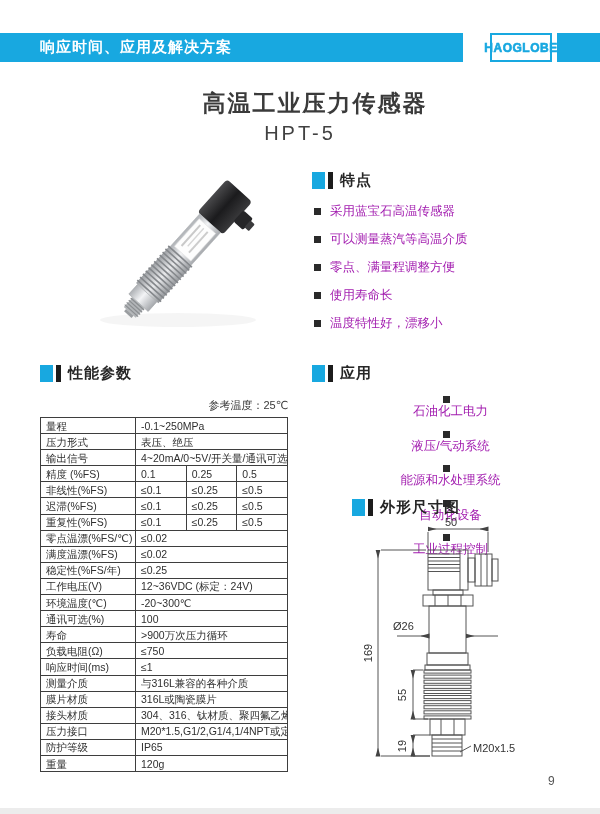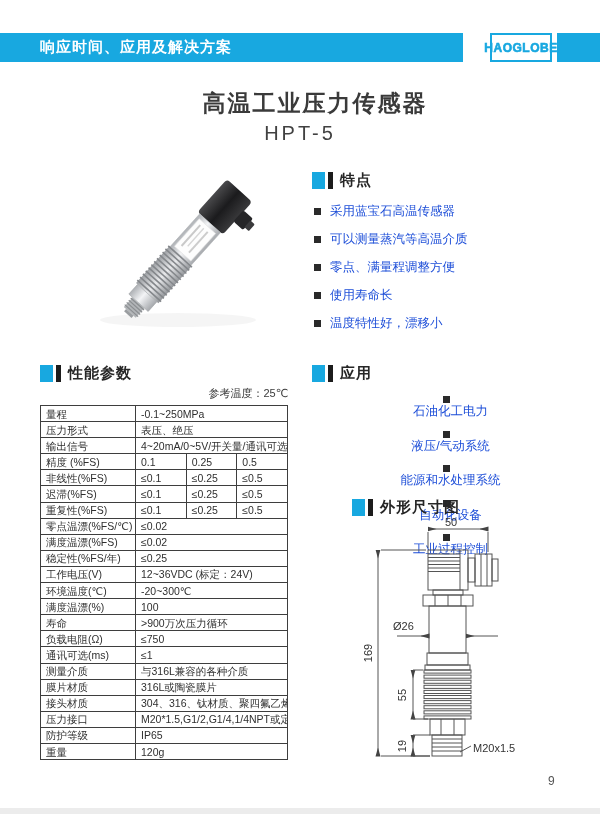--- a/index.html
+++ b/index.html
@@ -26,29 +26,29 @@
   
   .sec-head{display:flex;align-items:center;height:18px;}
   .mk-cyan{width:13px;height:17px;background:#18a8e0;}
   .mk-dark{width:5px;height:17px;background:#1c1c1c;margin-left:3px;}
   .sec-head b{font-size:15px;color:#262626;margin-left:7px;font-weight:bold;letter-spacing:1px;}
 
   
   ul.blist{list-style:none;margin:14px 0 0 2px;padding:0;}
   ul.blist li{display:flex;align-items:center;margin-bottom:11px;}
   .bsq{width:7px;height:7px;background:#2a2a2a;margin-right:9px;flex:0 0 auto;}
-  ul.blist li span.txt{font-size:12.5px;color:#1d4ed8;}
+  ul.blist li span.txt{font-size:12.5px;color:#a21caf;}
 
   .features{position:absolute;left:312px;top:171px;width:275px;}
   .applications{position:absolute;left:312px;top:364px;width:275px;}
   .applications ul.blist li{margin-bottom:10.5px;flex-direction:column;}
 
   
   .performance{position:absolute;left:40px;top:364px;width:250px;}
-  .ref-note{text-align:right;font-size:11px;color:#3b3b3b;margin:4px 2px 4px 0;}
+  .ref-note{text-align:right;font-size:11px;color:#3b3b3b;margin:16px 2px 4px 0;}
   table.ptab{border-collapse:collapse;table-layout:fixed;width:248px;}
   table.ptab td{border:1px solid #3e3e3e;font-size:10.5px;color:#2f2f2f;
                 padding:0 5px;height:15.1px;line-height:12px;overflow:hidden;white-space:nowrap;}
   td.lab{width:84px;}
   td.v1{width:48px;} td.v2{width:52px;} td.v3{width:46px;}
 
   .dim-section{position:absolute;left:312px;top:498px;width:275px;padding-left:40px;}
   .dim-svg{position:absolute;left:335px;top:518px;}
   .photo-svg{position:absolute;left:68px;top:168px;}
 
@@ -215,33 +215,33 @@
           </tr>
       <tr>
             <td class="lab">工作电压(V)</td>
             <td colspan="3">12~36VDC (标定：24V)</td>
           </tr>
       <tr>
             <td class="lab">环境温度(℃)</td>
             <td colspan="3">-20~300℃</td>
           </tr>
       <tr>
-            <td class="lab">满度温漂(%)</td>
+            <td class="lab">通讯可选(%)</td>
             <td colspan="3">100</td>
           </tr>
       <tr>
             <td class="lab">寿命</td>
             <td colspan="3">&gt;900万次压力循环</td>
           </tr>
       <tr>
             <td class="lab">负载电阻(Ω)</td>
             <td colspan="3">≤750</td>
           </tr>
       <tr>
-            <td class="lab">通讯可选(ms)</td>
+            <td class="lab">响应时间(ms)</td>
             <td colspan="3">≤1</td>
           </tr>
       <tr>
             <td class="lab">测量介质</td>
             <td colspan="3">与316L兼容的各种介质</td>
           </tr>
       <tr>
             <td class="lab">膜片材质</td>
             <td colspan="3">316L或陶瓷膜片</td>
           </tr>

